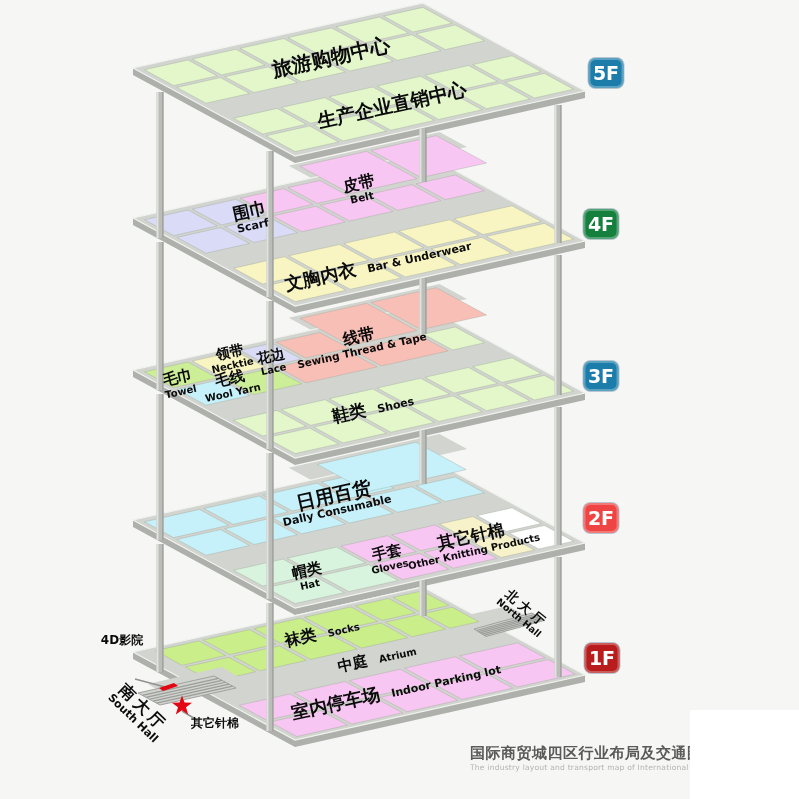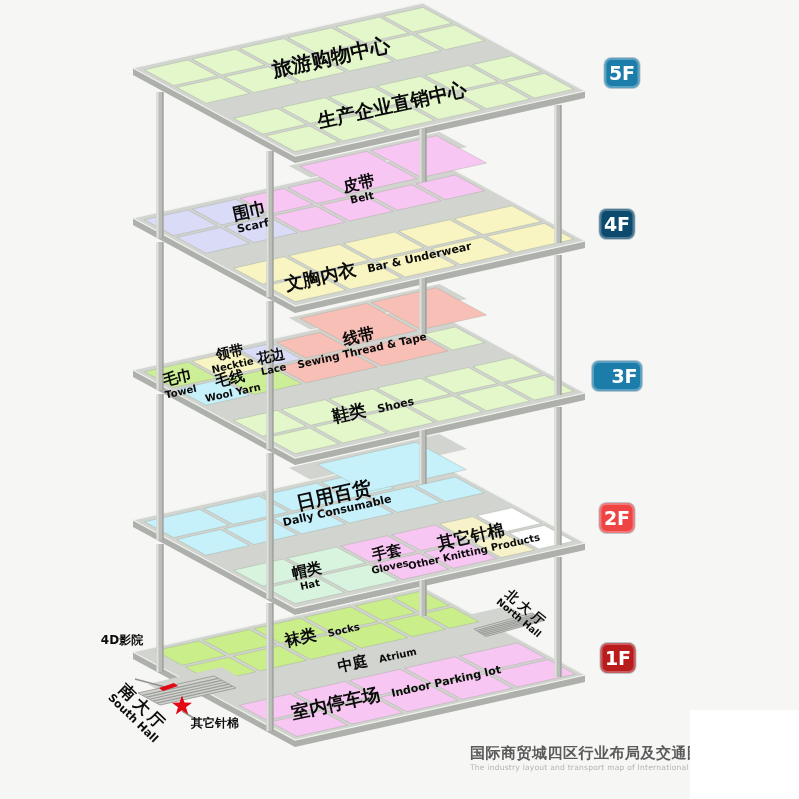--- a/index.html
+++ b/index.html
@@ -9,21 +9,21 @@
   .lbl{position:absolute;z-index:5;text-align:center;line-height:1.1;font-weight:bold;color:#0b0b0b;
        white-space:nowrap;transform:translate(-50%,-50%) rotate(var(--r,-12.5deg));}
   .lbl .zh{display:block;font-size:var(--zs,16px);}
   .lbl .en{display:block;font-size:var(--es,10px);}
   .lbl.inline .zh,.lbl.inline .en{display:inline;}
   .lbl.inline .en{margin-left:6px;}
   .lbl.hall .zh{letter-spacing:4px;}
   .lbl.callout{font-size:12px;}
   .badge{position:absolute;z-index:6;width:35px;height:30px;border-radius:7px;color:#fff;font-weight:bold;
          font-size:19px;line-height:30px;text-align:center;transform:translate(-50%,-50%);
-         box-shadow:inset 0 0 0 2px rgba(255,255,255,.28), 0 0 0 1px rgba(0,60,90,.25);margin-left:16px;}
+         box-shadow:inset 0 0 0 2px rgba(255,255,255,.28), 0 0 0 1px rgba(0,60,90,.25);}
   #map-title-block{position:absolute;left:470px;top:744px;z-index:4;line-height:1.2;}
   #map-title{display:block;font-size:15px;font-weight:bold;letter-spacing:.5px;}
   #map-subtitle{display:block;font-size:7.6px;margin-top:1px;letter-spacing:.2px;}
   #white-cover{position:absolute;left:690px;top:710px;width:109px;height:89px;z-index:10;background:#ffffff;}
 </style>
 </head>
 <body>
 
 <div id="stage" style="background: rgb(246, 246, 245);">
 
@@ -308,22 +308,22 @@
   </div>
 
   <div class="lbl callout" style="--r:0deg;--zs:12px;left:122px;top:641px">
     <span class="zh">4D影院</span>
   </div>
   <div class="lbl callout" style="--r:0deg;--zs:12px;left:215px;top:724px">
     <span class="zh">其它针棉</span>
   </div>
 
   <div class="badge" style="left: 606px; top: 73px; background: rgb(28, 125, 171);">5F</div>
-  <div class="badge" style="left: 601px; top: 224px; background: #0c4a6e;">4F</div>
-  <div class="badge" style="left: 601px; top: 376px; background: rgb(28, 125, 171); padding-left: 15px;">3F</div>
+  <div class="badge" style="left: 601px; top: 224px; background: #15803d;">4F</div>
+  <div class="badge" style="left: 601px; top: 376px; background: rgb(28, 125, 171);">3F</div>
   <div class="badge" style="left: 601px; top: 518px; background: #ef4444;">2F</div>
   <div class="badge" style="left: 602px; top: 658px; background: #b91c1c;">1F</div>
 
   <div id="map-title-block">
     <span id="map-title" style="color: rgb(90, 90, 90);">国际商贸城四区行业布局及交通图</span>
     <span id="map-subtitle" style="color: rgb(180, 180, 180);">The industry layout and transport map of International Trade Mart District Fo</span>
   </div>
 
   <div id="white-cover"></div>
 </div>

